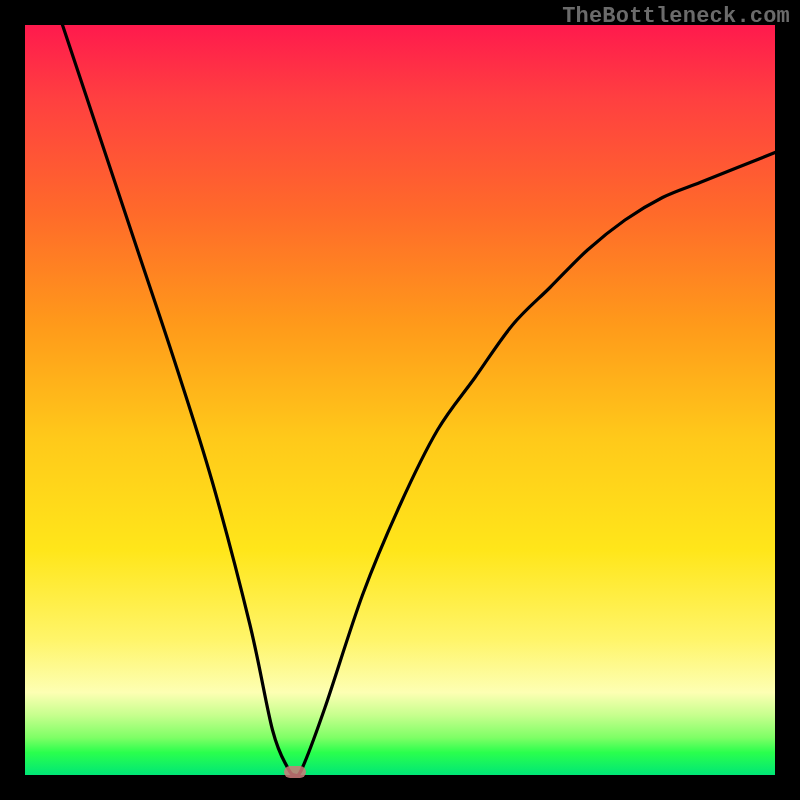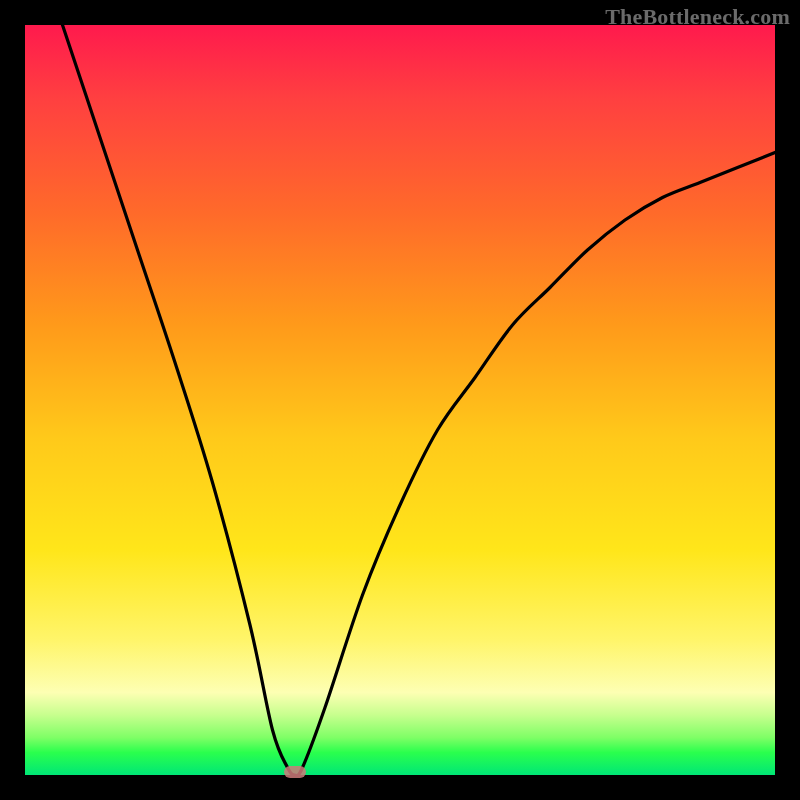--- a/index.html
+++ b/index.html
@@ -50,21 +50,21 @@
   .marker {
     position: absolute;
     border-radius: 50% / 50%;
     background: #cc7a7a;
     opacity: 0.85;
   }
   .watermark {
     position: absolute;
     top: 4px;
     right: 10px;
-    font-family: Liberation Serif, serif;
+    font-family: Liberation Mono, monospace;
     font-size: 22px;
     font-weight: 600;
     color: #6b6b6b;
     letter-spacing: 0.2px;
     margin-left: 27px;
   }
 </style>
 </head>
 <body>
 

